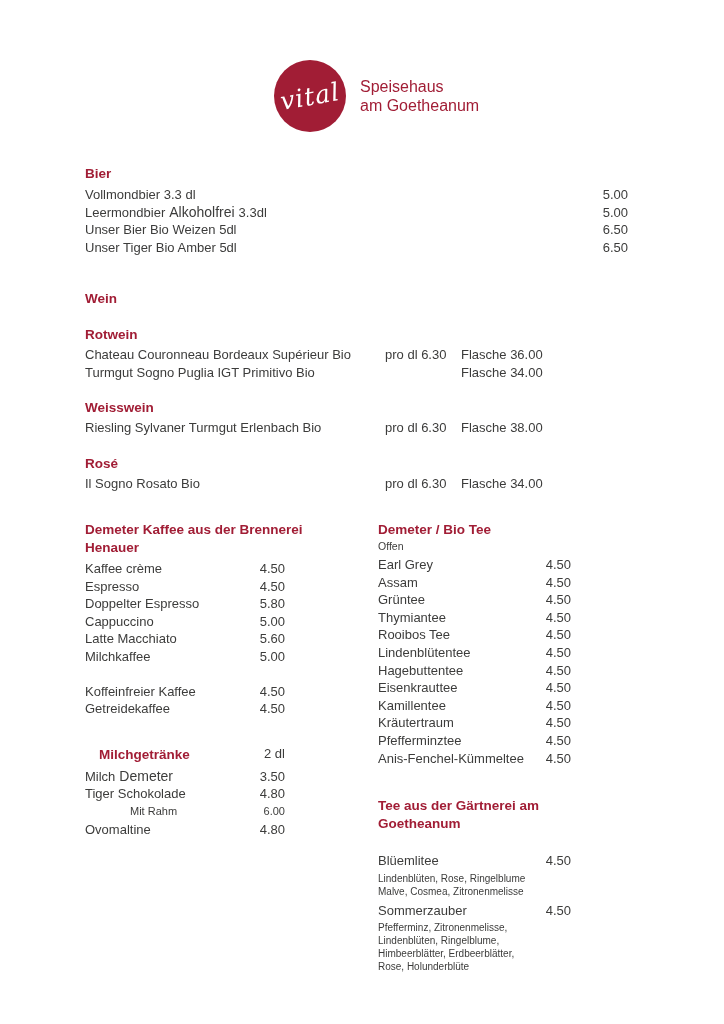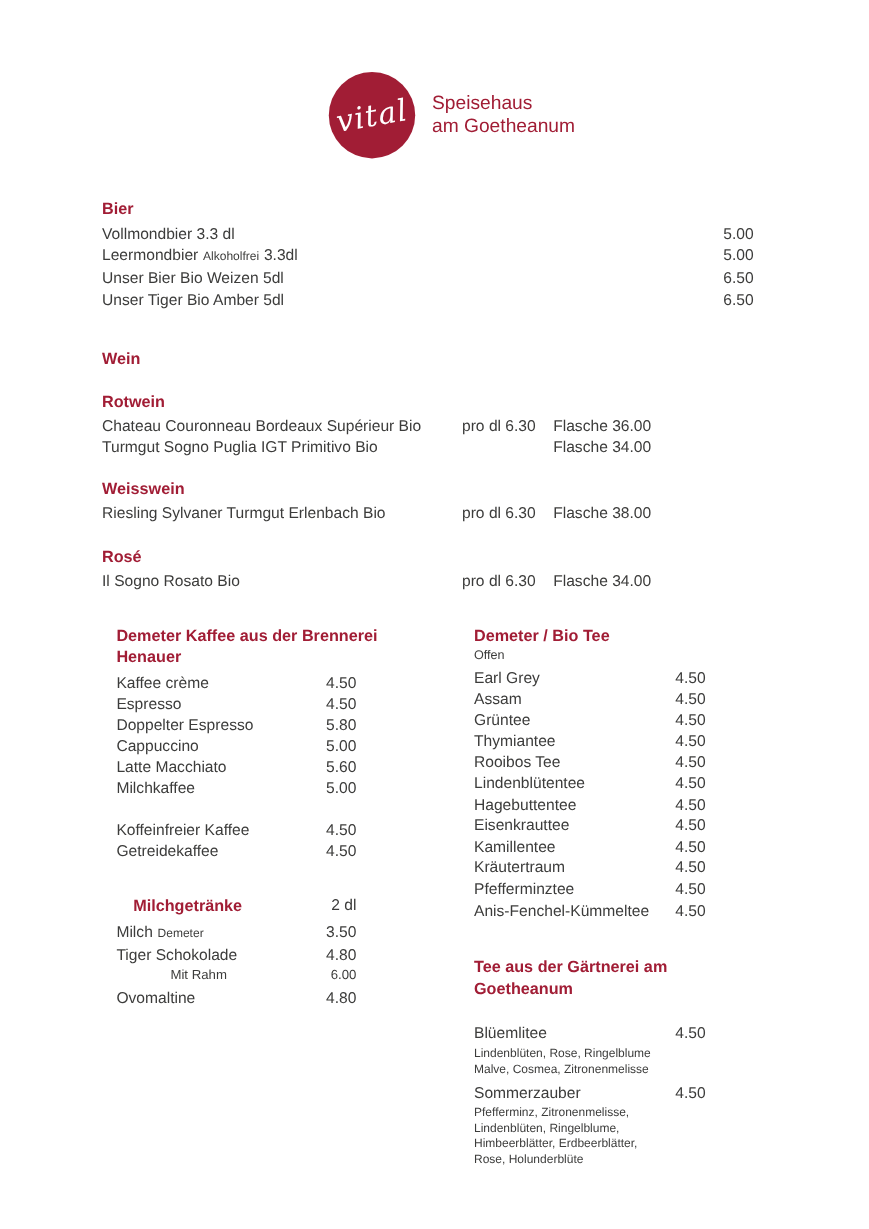--- a/index.html
+++ b/index.html
@@ -7,40 +7,40 @@
   html,body { background:#ffffff; }
   .page {
     position:relative; width:724px; height:1024px; background:#ffffff;
     font-family:"Liberation Sans", sans-serif; color:var(--ink);
     font-size:13px; overflow:hidden;
   }
   .heading { color:var(--accent); font-weight:bold; font-size:13.5px; line-height:18px; }
   .row { display:flex; justify-content:space-between; line-height:17.6px;gap:15px; }
   .nm  { white-space:nowrap; }
   .pr  { white-space:nowrap; }
-  .inline-note { font-size:10px; margin:0 4px; }
+  .inline-note { font-size:14px; margin:0 4px; }
   
   .brand { position:absolute; top:60px; left:274px; display:flex; align-items:center; gap:14px; }
   .logo-circle { width:72px; height:72px; border-radius:50%; background:var(--accent);
     display:flex; align-items:center; justify-content:center; flex:0 0 auto; }
   .logo-text { color:#fff; font-family:"DejaVu Serif", serif; font-style:italic;
     font-size:25px; transform:rotate(-10deg); letter-spacing:1px; }
   .brand-title { color:var(--accent); font-size:16px; line-height:19px; }
   
   .sec-bier { position:absolute; left:85px; top:165px; width:543px; }
   .sec-bier .heading { margin-bottom:3px; }
   .sec-wein { position:absolute; left:85px; top:290px; width:543px; }
   .wine-sub { margin-top:18px; }
   .wine-sub .heading { margin-bottom:2px; }
   .wrow { display:flex; line-height:17.6px; }
   .wnm { width:300px; }
   .wgl { width:76px; }
   
-  .col-left  { position:absolute; left:97px;  top:521px; width:200px; }
-  .col-right { position:absolute; left:395px; top:521px; width:193px; }
+  .col-left  { position:absolute; left:85px;  top:521px; width:200px; }
+  .col-right { position:absolute; left:378px; top:521px; width:193px; }
   .col-left .heading.k-head { width:218px; margin-bottom:3px; }
   .k-items2 { margin-top:17px; }
   .milch-block { margin-top:28px; }
   .milch-head { display:flex; justify-content:space-between; margin-bottom:4px;margin-left:14px; }
   .size-label { font-weight:normal; }
   .indent-small { font-size:11px; }
   .indent-small .nm { padding-left:45px; }
   .offen { font-size:10.5px; line-height:15px; margin-bottom:2px; }
   .g-block { margin-top:30px; }
   .g-block .heading { width:220px; }

